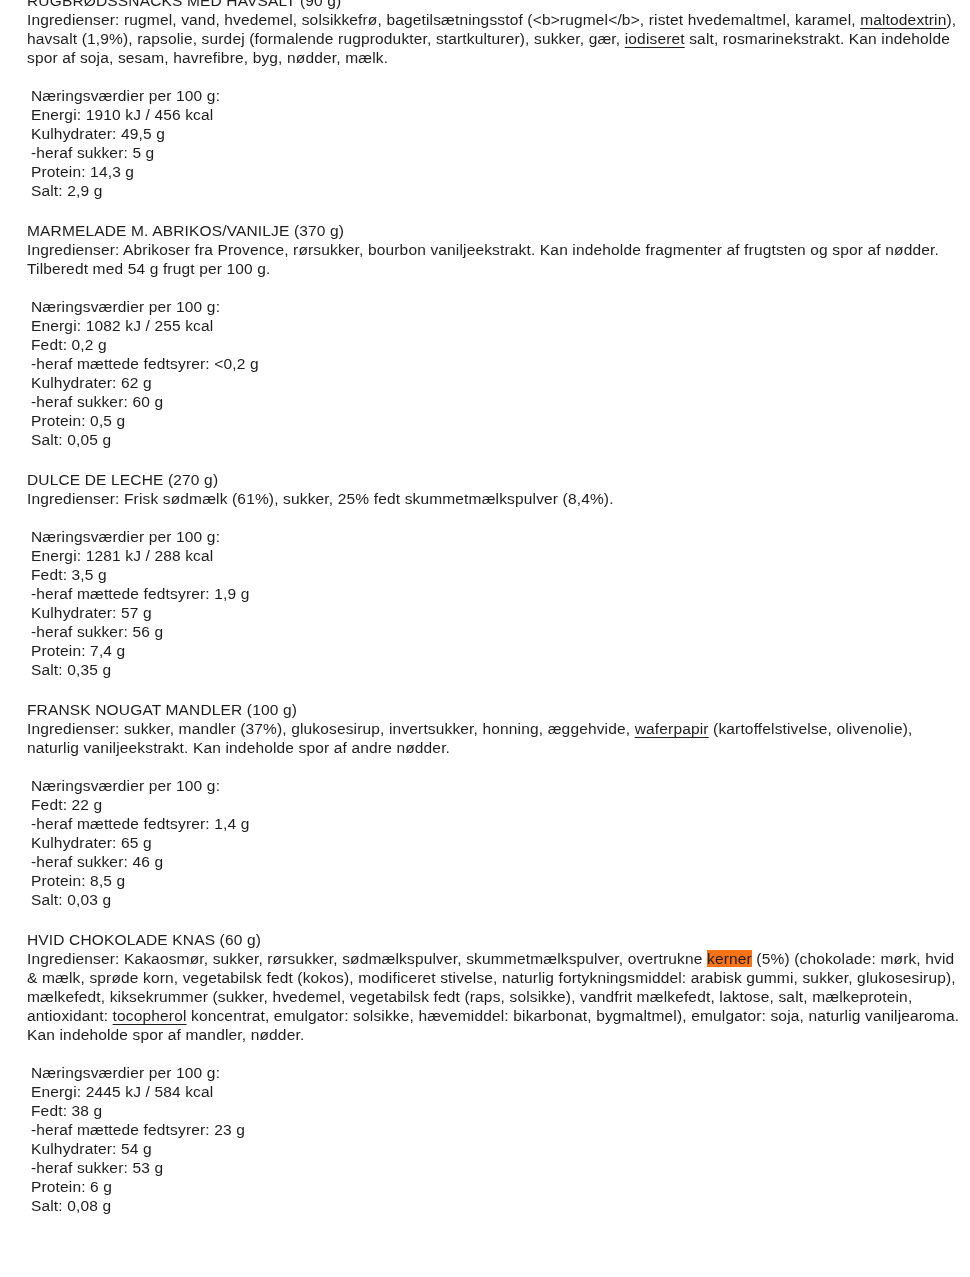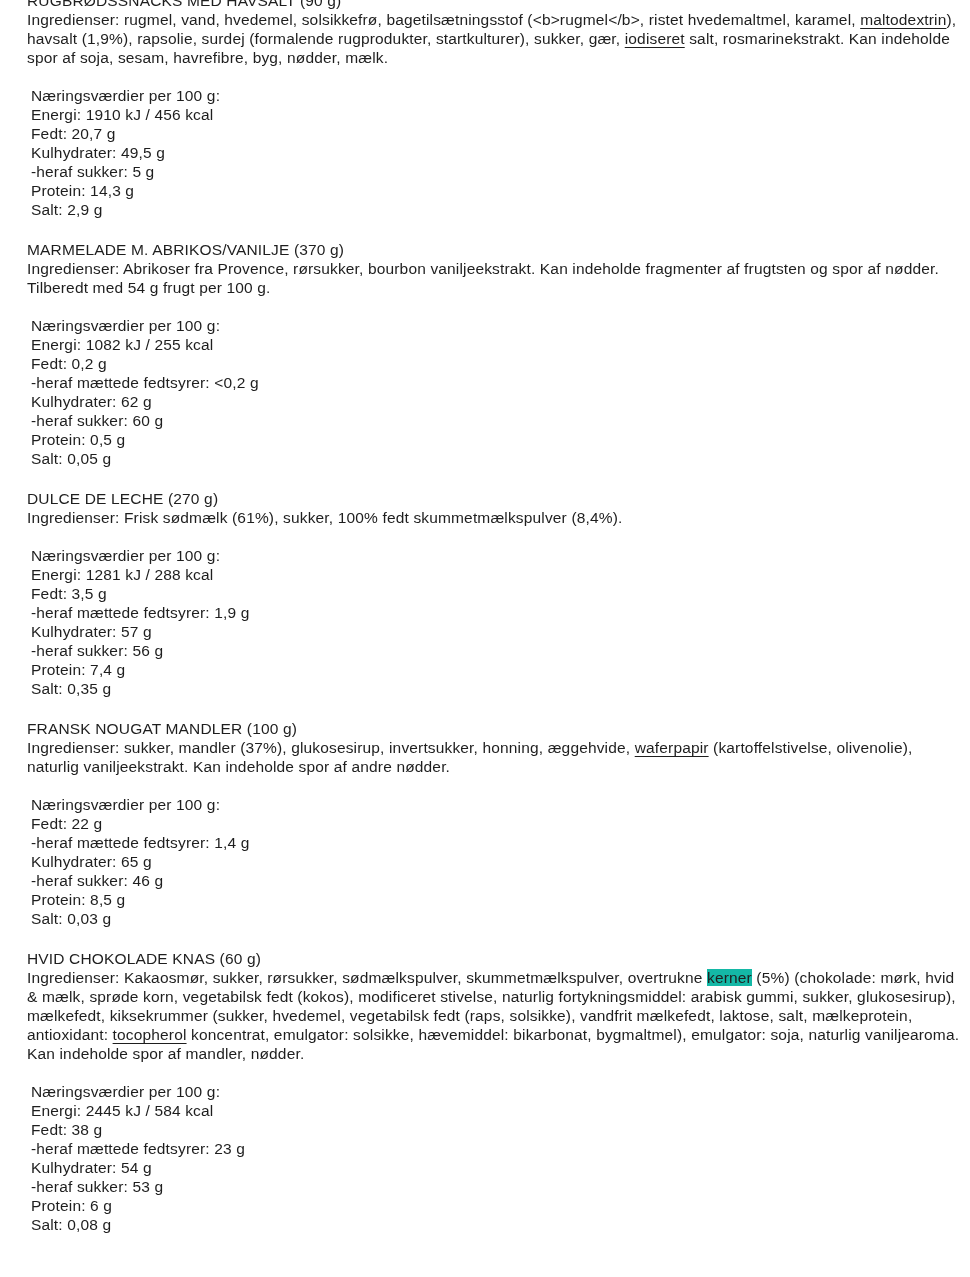--- a/index.html
+++ b/index.html
@@ -41,34 +41,33 @@
   }
   .b { font-weight: 400; }
   .sq {
     text-decoration-line: underline;
     text-decoration-style: wavy;
     text-decoration-color: #cf4b4b;
     text-decoration-thickness: 1px;
     text-underline-offset: 3px;
     text-decoration: underline;
   }
-  .hl { background-color: #14b8a6; text-align: center; }
+  .hl { background-color: #f97316; text-align: center; }
 </style>
 </head>
 <body>
 
 <div class="doc">
   <div class="section">
     <p class="product-title">RUGBRØDSSNACKS MED HAVSALT (90 g)</p>
     <p class="ingredients"><span>Ingredienser: </span><span class="b">rugmel</span><span>, vand, </span><span class="b">hvedemel</span><span>, solsikkefrø, bagetilsætningsstof (&lt;b&gt;rugmel&lt;/b&gt;, ristet </span><span class="b">hvedemaltmel</span><span>, karamel, </span><span class="sq">maltodextrin</span><span>), havsalt (1,9%), rapsolie, surdej (formalende </span><span class="b">rugprodukter</span><span>, startkulturer), sukker, gær, </span><span class="sq">iodiseret</span><span> salt, rosmarinekstrakt. Kan indeholde spor af </span><span class="b">soja, sesam, havrefibre, byg, nødder, mælk.</span></p>
     <div class="nutrition">
       <div class="nutri-heading">Næringsværdier per 100 g:</div>
       <div>
           <div class="nutri-row">Energi: 1910 kJ / 456 kcal</div>
-          <div class="nutri-row">Fedt: 20,7 g</div>
           <div class="nutri-row">Kulhydrater: 49,5 g</div>
           <div class="nutri-row">-heraf sukker: 5 g</div>
           <div class="nutri-row">Protein: 14,3 g</div>
           <div class="nutri-row">Salt: 2,9 g</div>
         </div>
     </div>
   </div>
 
   <div class="section">
     <p class="product-title">MARMELADE M. ABRIKOS/VANILJE (370 g)</p>
@@ -82,21 +81,21 @@
           <div class="nutri-row">Kulhydrater: 62 g</div>
           <div class="nutri-row">-heraf sukker: 60 g</div>
           <div class="nutri-row">Protein: 0,5 g</div>
           <div class="nutri-row">Salt: 0,05 g</div>
         </div>
     </div>
   </div>
 
   <div class="section">
     <p class="product-title">DULCE DE LECHE (270 g)</p>
-    <p class="ingredients"><span>Ingredienser: Frisk </span><span class="b">sødmælk</span><span> (61%), sukker, 100% fedt </span><span class="b">skummetmælkspulver</span><span> (8,4%).</span></p>
+    <p class="ingredients"><span>Ingredienser: Frisk </span><span class="b">sødmælk</span><span> (61%), sukker, 25% fedt </span><span class="b">skummetmælkspulver</span><span> (8,4%).</span></p>
     <div class="nutrition">
       <div class="nutri-heading">Næringsværdier per 100 g:</div>
       <div>
           <div class="nutri-row">Energi: 1281 kJ / 288 kcal</div>
           <div class="nutri-row">Fedt: 3,5 g</div>
           <div class="nutri-row">-heraf mættede fedtsyrer: 1,9 g</div>
           <div class="nutri-row">Kulhydrater: 57 g</div>
           <div class="nutri-row">-heraf sukker: 56 g</div>
           <div class="nutri-row">Protein: 7,4 g</div>
           <div class="nutri-row">Salt: 0,35 g</div>

